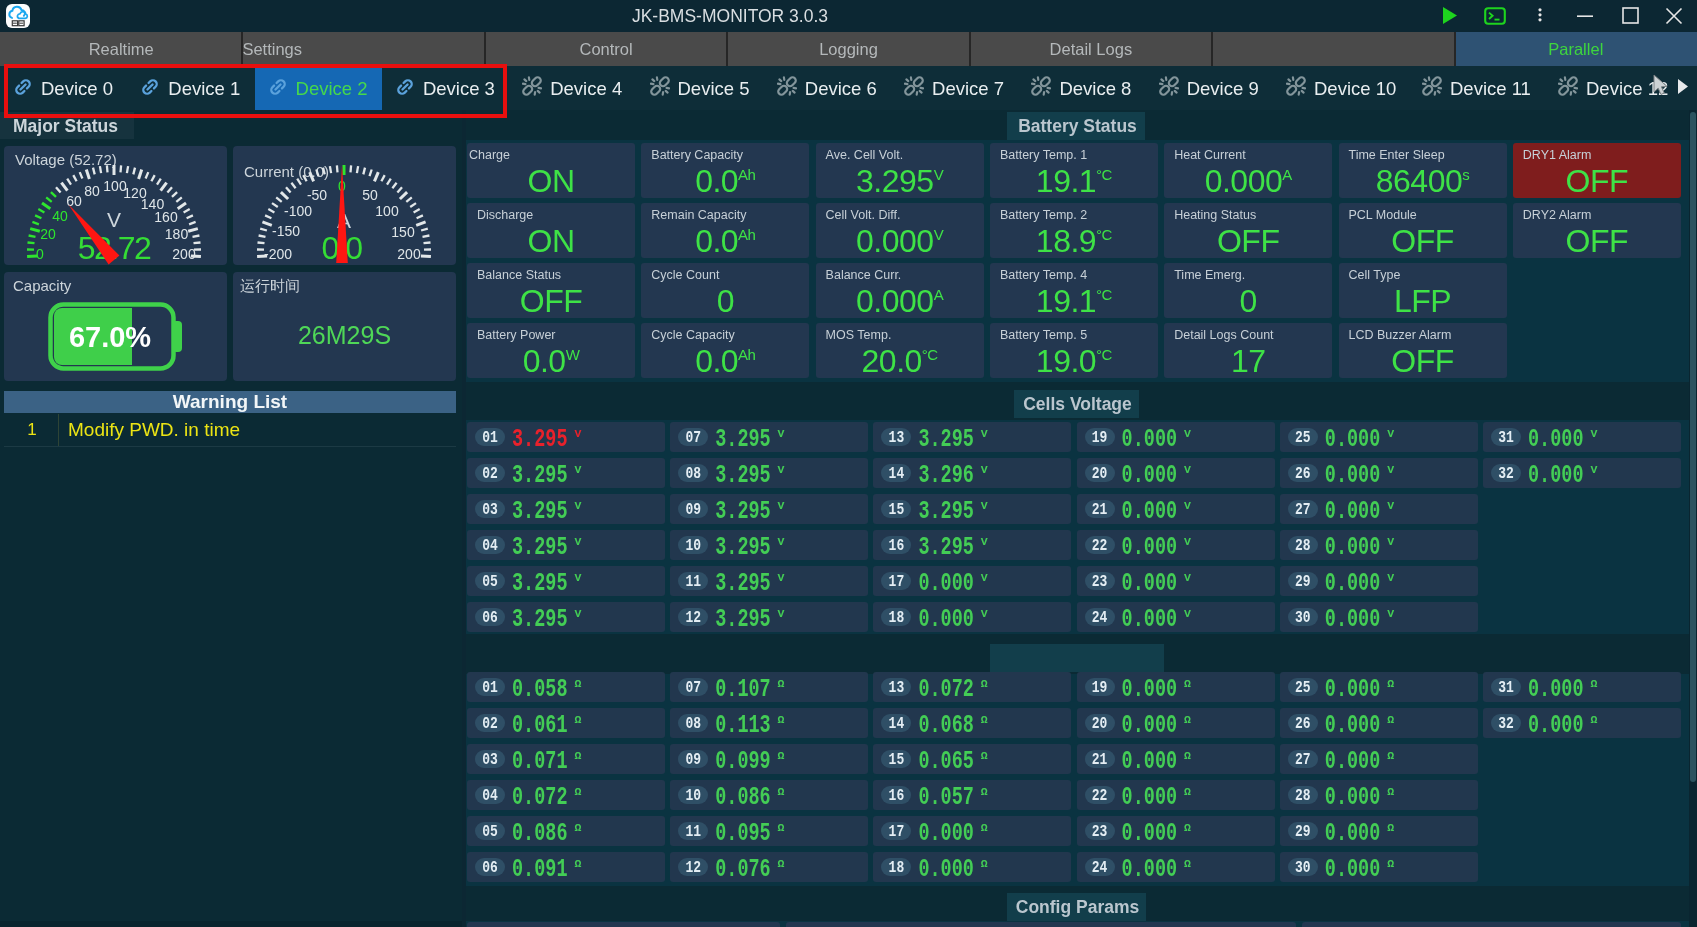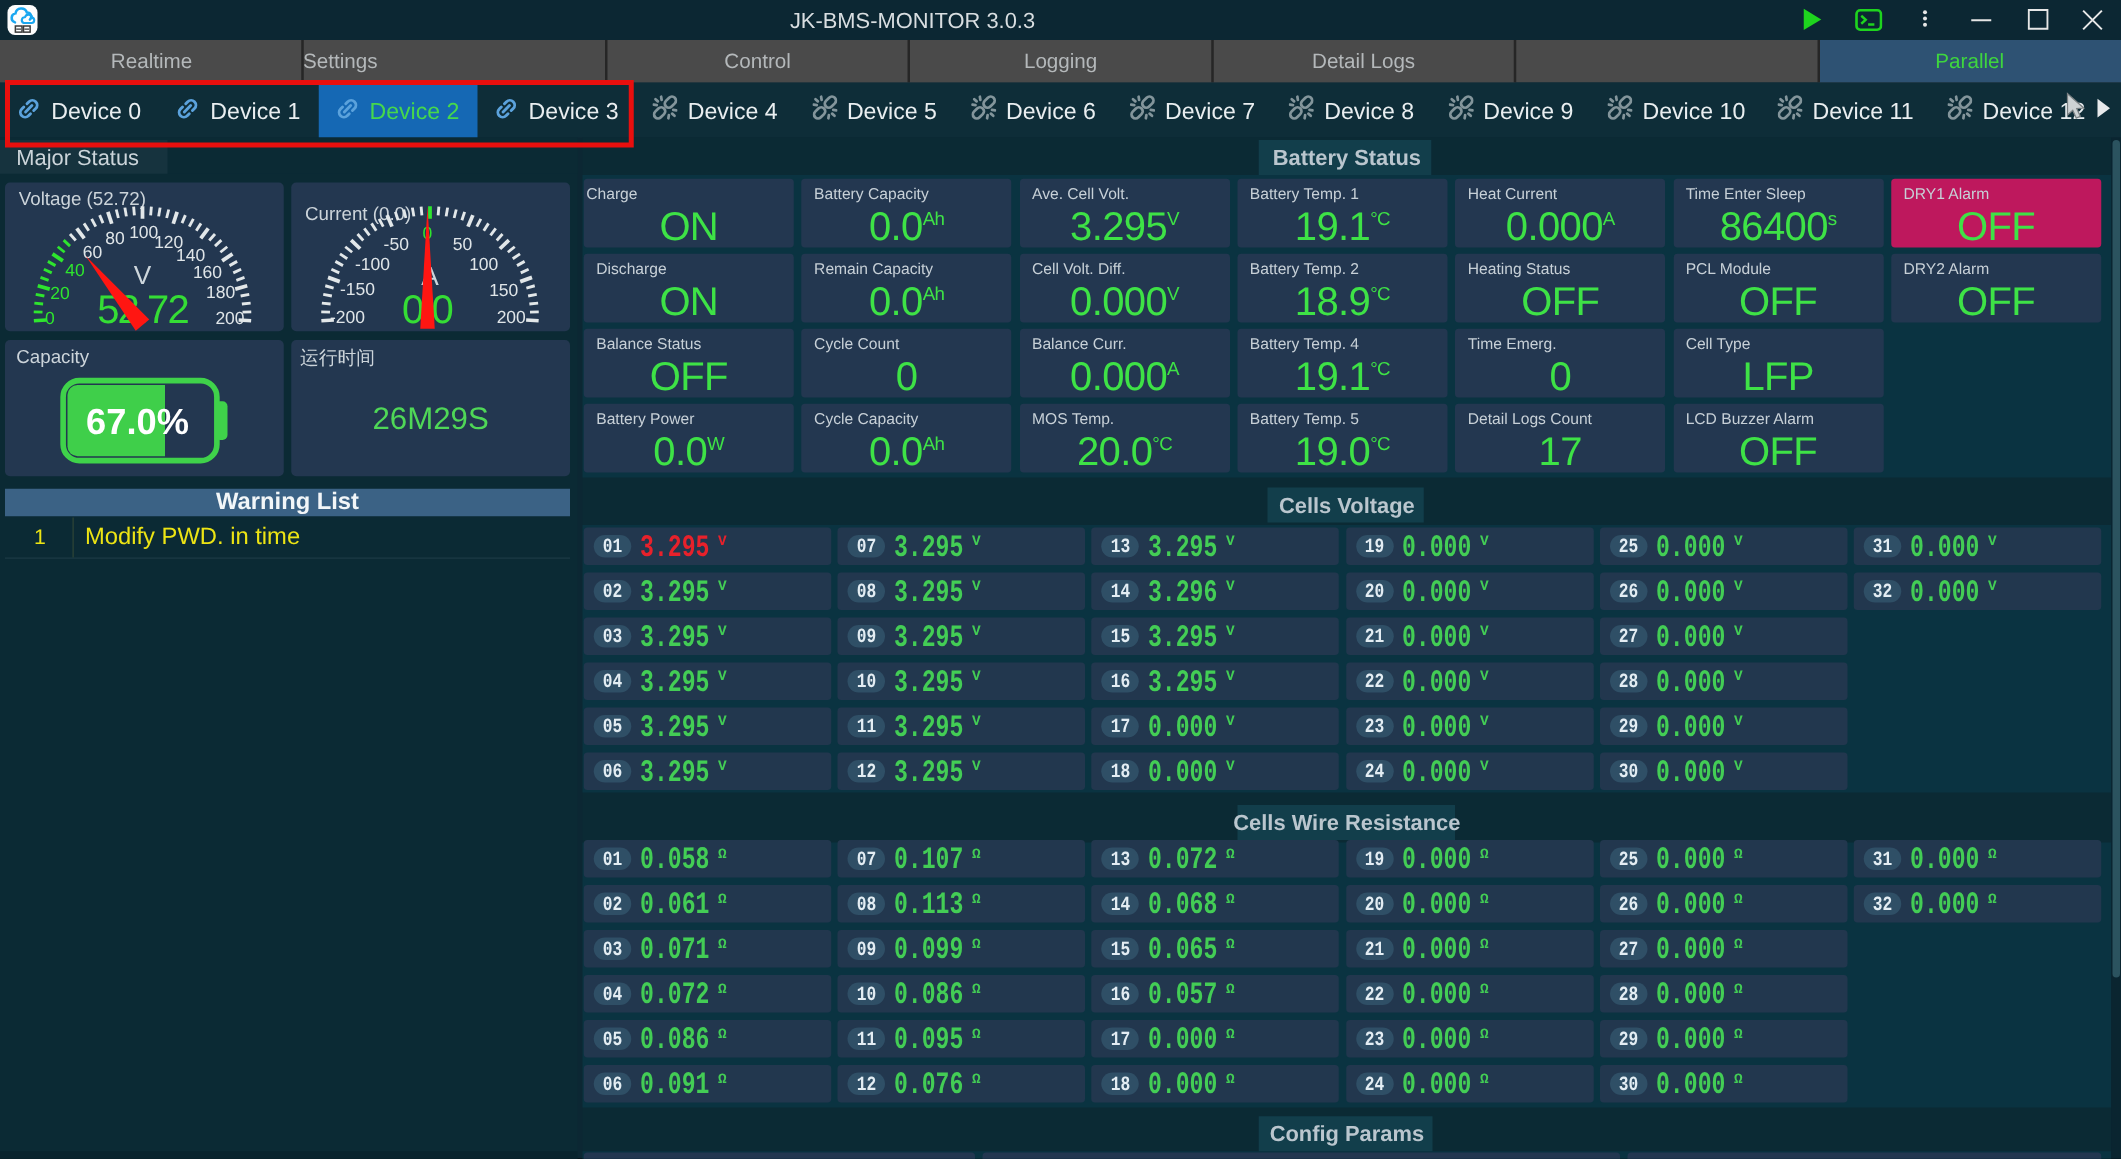--- a/index.html
+++ b/index.html
@@ -255,21 +255,21 @@
 <div class="abs" style="left:466px;top:110px;width:1223px;height:817px;background:#0b2a34"></div>
 <div class="abs" style="left:466px;top:140px;width:1223px;height:242px;background:#0a3341"></div>
 <div class="abs" style="left:466px;top:420px;width:1223px;height:214px;background:#0a3341"></div>
 <div class="abs" style="left:466px;top:674px;width:1223px;height:212px;background:#0a3341"></div>
 <div class="abs" style="left:466px;top:921px;width:1223px;height:6px;background:#0a3341"></div>
 <div class="abs" style="left:1689px;top:110px;width:8px;height:817px;background:#0a2530"></div>
 <div class="abs" style="left:1690px;top:112px;width:6px;height:670px;border-radius:3px;background:#2b535f"></div>
 
 <div class="abs" style="left:0;top:112px;width:462px;height:27px;background:#0b2a34"></div>
 <div class="abs" style="left:0;top:112px;width:134px;height:27px;background:#16333e"></div>
-<div class="abs" style="left:13px;top:112px;height:27px;line-height:28px;font-size:17.5px;font-weight:normal;color:#ccd5da">Major Status</div>
+<div class="abs" style="left:13px;top:112px;height:27px;line-height:28px;font-size:17.5px;font-weight:bold;color:#ccd5da">Major Status</div>
 
 <div class="abs" style="left:4px;top:146px;width:223px;height:119px;background:#233750;border-radius:4px"></div>
     <div class="abs" style="left:15px;top:151px;font-size:15px;color:#ccd4da">Voltage (52.72)</div>
     <svg class="abs" style="left:4px;top:146px" width="223" height="119" viewBox="0 0 223 119">
       <line x1="33.1" y1="110.0" x2="23.1" y2="110.6" stroke="#2ee52e" stroke-width="3.0"></line>
       <line x1="30.0" y1="103.7" x2="23.0" y2="103.5" stroke="#2ee52e" stroke-width="2.3"></line>
       <line x1="30.5" y1="97.2" x2="23.5" y2="96.5" stroke="#2ee52e" stroke-width="2.3"></line>
       <line x1="31.5" y1="90.8" x2="24.6" y2="89.5" stroke="#2ee52e" stroke-width="2.3"></line>
       <line x1="35.8" y1="85.3" x2="26.2" y2="82.6" stroke="#2ee52e" stroke-width="3.0"></line>
       <line x1="34.9" y1="78.3" x2="28.4" y2="75.9" stroke="#2ee52e" stroke-width="2.3"></line>
@@ -419,21 +419,21 @@
       <div class="abs" style="left:0;top:20px;width:168px;text-align:center;font-size:32px;letter-spacing:-0.5px;color:#3ee246;white-space:nowrap">19.1<span style="font-size:15px;vertical-align:12px">°C</span></div>
     </div>
 <div class="abs" style="left:1164.2px;top:143px;width:168px;height:55px;background:#233750;border-radius:3px">
       <div class="abs" style="left:10px;top:5px;font-size:12.5px;color:#c7d0d7">Heat Current</div>
       <div class="abs" style="left:0;top:20px;width:168px;text-align:center;font-size:32px;letter-spacing:-0.5px;color:#3ee246;white-space:nowrap">0.000<span style="font-size:15px;vertical-align:12px">A</span></div>
     </div>
 <div class="abs" style="left:1338.5px;top:143px;width:168px;height:55px;background:#233750;border-radius:3px">
       <div class="abs" style="left:10px;top:5px;font-size:12.5px;color:#c7d0d7">Time Enter Sleep</div>
       <div class="abs" style="left:0;top:20px;width:168px;text-align:center;font-size:32px;letter-spacing:-0.5px;color:#3ee246;white-space:nowrap">86400<span style="font-size:15px;vertical-align:12px">s</span></div>
     </div>
-<div class="abs" style="left:1512.8px;top:143px;width:168px;height:55px;background:#be185d;border-radius:3px">
+<div class="abs" style="left:1512.8px;top:143px;width:168px;height:55px;background:#7f1d1d;border-radius:3px">
       <div class="abs" style="left:10px;top:5px;font-size:12.5px;color:#c7d0d7">DRY1 Alarm</div>
       <div class="abs" style="left:0;top:20px;width:168px;text-align:center;font-size:32px;letter-spacing:-0.5px;color:#3ee246;white-space:nowrap">OFF</div>
     </div>
 <div class="abs" style="left:467.0px;top:203px;width:168px;height:55px;background:#233750;border-radius:3px">
       <div class="abs" style="left:10px;top:5px;font-size:12.5px;color:#c7d0d7">Discharge</div>
       <div class="abs" style="left:0;top:20px;width:168px;text-align:center;font-size:32px;letter-spacing:-0.5px;color:#3ee246;white-space:nowrap">ON</div>
     </div>
 <div class="abs" style="left:641.3px;top:203px;width:168px;height:55px;background:#233750;border-radius:3px">
       <div class="abs" style="left:10px;top:5px;font-size:12.5px;color:#c7d0d7">Remain Capacity</div>
       <div class="abs" style="left:0;top:20px;width:168px;text-align:center;font-size:32px;letter-spacing:-0.5px;color:#3ee246;white-space:nowrap">0.0<span style="font-size:15px;vertical-align:12px">Ah</span></div>
@@ -632,21 +632,20 @@
     <div class="abs mono" style="left:1483.0px;top:422px;width:198px;height:30px;background:#22374e;border-radius:3px">
       <div class="abs" style="left:8px;top:6px;width:30px;height:18px;background:#2f4f66;border-radius:9px;line-height:19px;text-align:center;font-size:13px;font-weight:bold;color:#e3edf3"><span class="bb">31</span></div>
       <div class="abs" style="left:45px;top:5px;font-size:18.5px;font-weight:bold;color:#43cd55"><span class="vv">0.000</span><span style="font-size:11.5px;vertical-align:7px">&nbsp;V</span></div>
     </div>
     <div class="abs mono" style="left:1483.0px;top:458px;width:198px;height:30px;background:#22374e;border-radius:3px">
       <div class="abs" style="left:8px;top:6px;width:30px;height:18px;background:#2f4f66;border-radius:9px;line-height:19px;text-align:center;font-size:13px;font-weight:bold;color:#e3edf3"><span class="bb">32</span></div>
       <div class="abs" style="left:45px;top:5px;font-size:18.5px;font-weight:bold;color:#43cd55"><span class="vv">0.000</span><span style="font-size:11.5px;vertical-align:7px">&nbsp;V</span></div>
     </div>
 
 <div class="abs" style="left:990px;top:644px;width:174px;height:28px;background:#123e4b"></div>
-    <div class="abs" style="left:466px;top:644px;width:1223px;height:28px;line-height:29px;text-align:center;font-size:17.5px;font-weight:bold;color:#bac6ce">Cells Wire Resistance</div>
     <div class="abs mono" style="left:467.0px;top:672px;width:198px;height:30px;background:#22374e;border-radius:3px">
       <div class="abs" style="left:8px;top:6px;width:30px;height:18px;background:#2f4f66;border-radius:9px;line-height:19px;text-align:center;font-size:13px;font-weight:bold;color:#e3edf3"><span class="bb">01</span></div>
       <div class="abs" style="left:45px;top:5px;font-size:18.5px;font-weight:bold;color:#43cd55"><span class="vv">0.058</span><span style="font-size:11.5px;vertical-align:7px">&nbsp;Ω</span></div>
     </div>
     <div class="abs mono" style="left:467.0px;top:708px;width:198px;height:30px;background:#22374e;border-radius:3px">
       <div class="abs" style="left:8px;top:6px;width:30px;height:18px;background:#2f4f66;border-radius:9px;line-height:19px;text-align:center;font-size:13px;font-weight:bold;color:#e3edf3"><span class="bb">02</span></div>
       <div class="abs" style="left:45px;top:5px;font-size:18.5px;font-weight:bold;color:#43cd55"><span class="vv">0.061</span><span style="font-size:11.5px;vertical-align:7px">&nbsp;Ω</span></div>
     </div>
     <div class="abs mono" style="left:467.0px;top:744px;width:198px;height:30px;background:#22374e;border-radius:3px">
       <div class="abs" style="left:8px;top:6px;width:30px;height:18px;background:#2f4f66;border-radius:9px;line-height:19px;text-align:center;font-size:13px;font-weight:bold;color:#e3edf3"><span class="bb">03</span></div>

